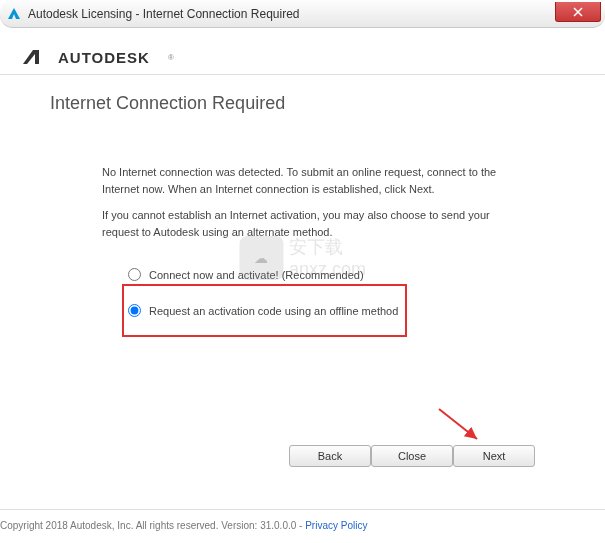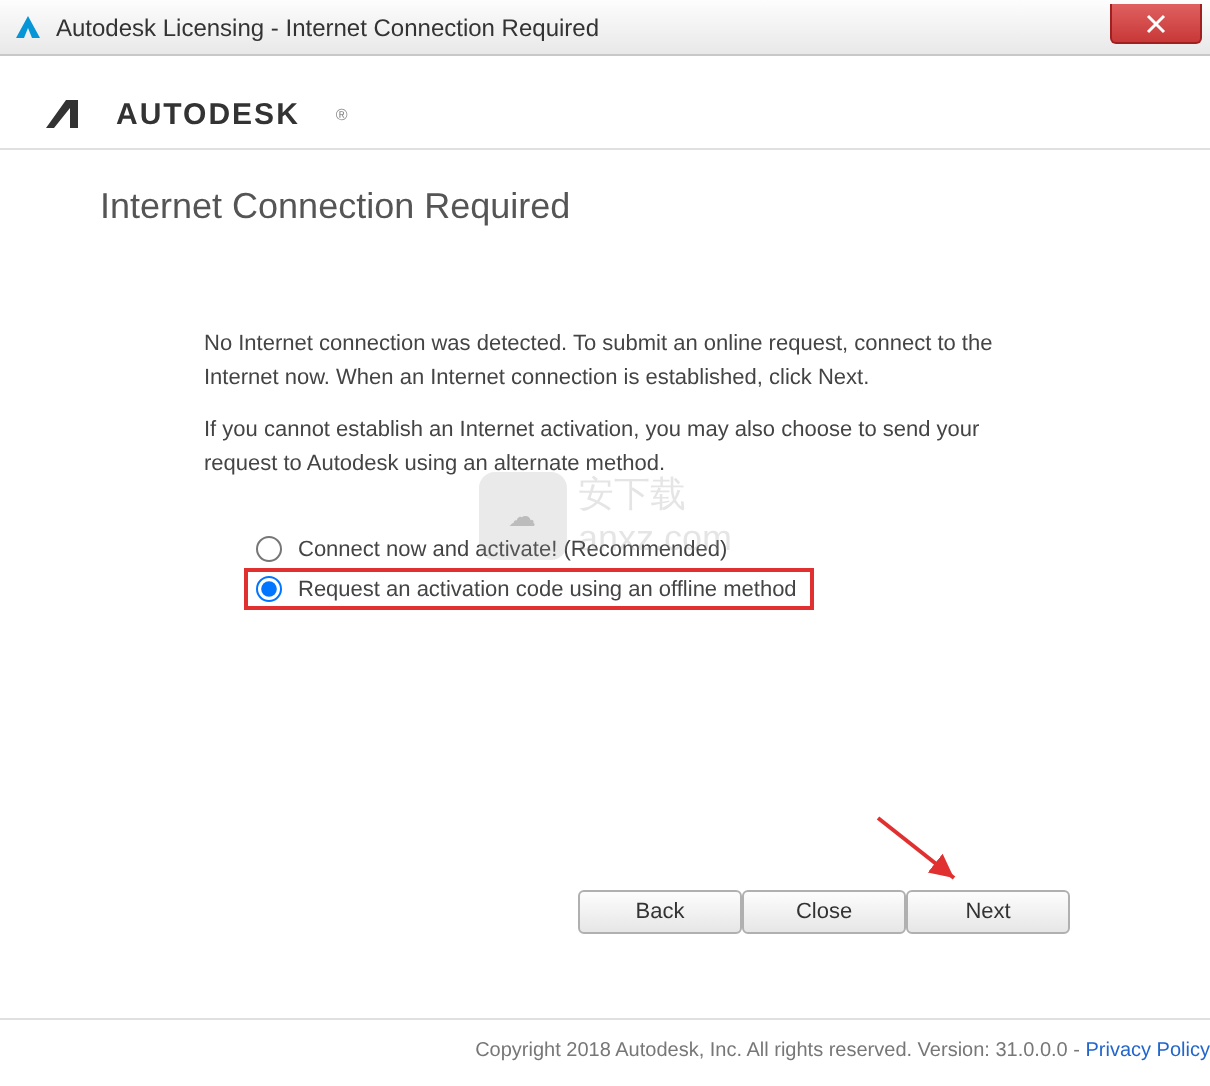--- a/index.html
+++ b/index.html
@@ -14,20 +14,21 @@
     .titlebar {
       height: 28px;
       background: linear-gradient(#fdfdfd, #e8e8e8);
       border-bottom: 1px solid #c8c8c8;
       display: flex;
       align-items: center;
       padding: 0 6px;
       font-size: 12px;
       color: #333;
       position: relative;
+      border-radius: 13px;
     }
     .title-icon {
       width: 16px; height: 16px;
       margin-right: 6px;
       display: inline-flex; align-items: center; justify-content: center;
     }
     .close-btn {
       position: absolute;
       right: 4px; top: 2px;
       width: 46px; height: 20px;
@@ -83,21 +84,21 @@
       align-items: center;
       gap: 8px;
       padding: 3px 0;
     }
     .option-row input[type="radio"] {
       width: 13px; height: 13px;
       cursor: pointer;
     }
     .highlighted {
       border: 2px solid #e03030;
-      padding: 2px 4px;
+      padding: 18px 4px;
       margin-left: -6px;
       display: inline-flex;
       width: 285px;
     }
     .button-row {
       position: absolute;
       bottom: 76px;
       right: 70px;
       display: flex;
     }
@@ -110,21 +111,21 @@
       font-size: 11px;
       color: #333;
       cursor: pointer;
     }
     .footer {
       position: absolute;
       bottom: 4px;
       left: 0; right: 0;
       border-top: 1px solid #e0e0e0;
       padding: 10px 0 8px;
-      text-align: right;
+      text-align: left;
       font-size: 10px;
       color: #777;
     }
     .footer a { color: #2266cc; text-decoration: none; }
     .watermark {
       position: absolute;
       top: 235px;
       left: 50%;
       transform: translateX(-50%);
       font-size: 34px;

